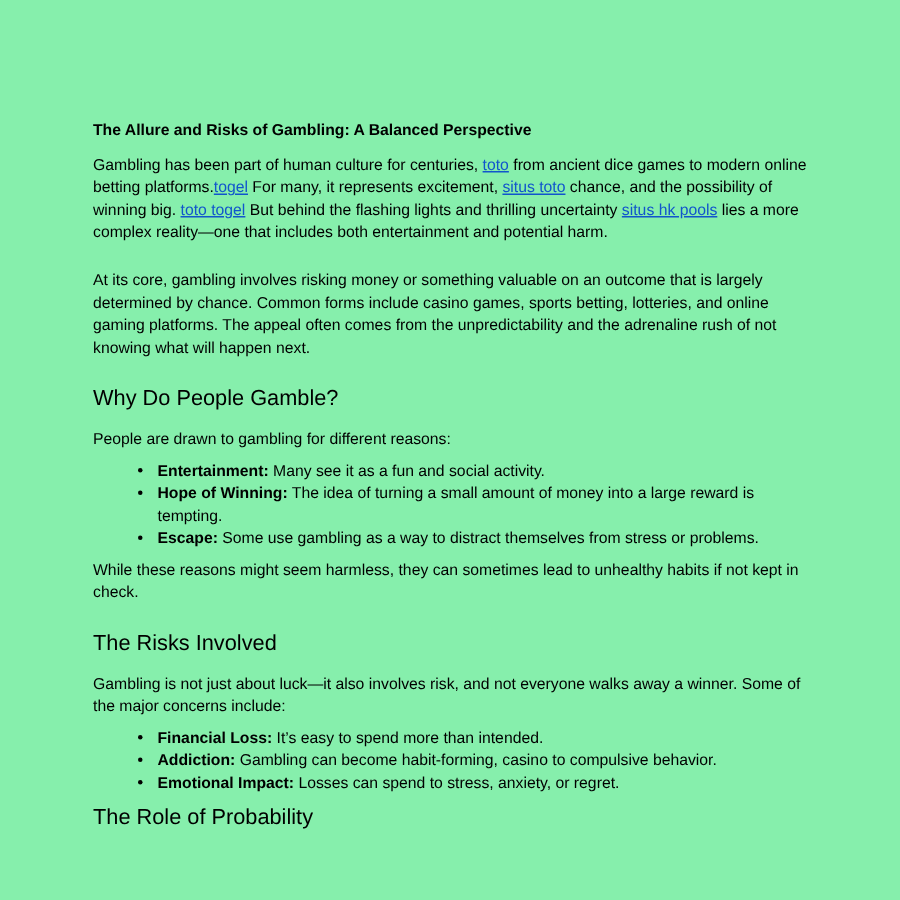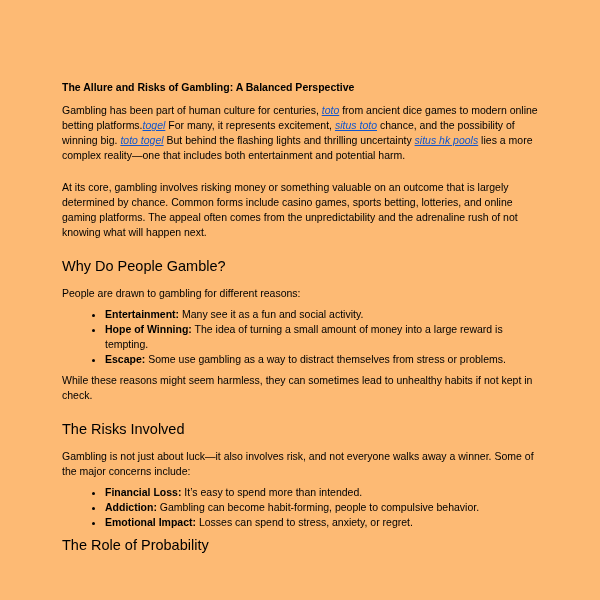--- a/index.html
+++ b/index.html
@@ -4,21 +4,21 @@
 <style>
   html, body { margin: 0; padding: 0; }
   body {
     width: 600px; height: 600px;
     background: #ffffff;
     overflow: hidden;
   }
   .page {
     position: relative;
     width: 600px; height: 600px;
-    background: #fdba74;
+    background: #86efac;
   }
   .doc {
     position: absolute;
     left: 62px; top: 80px;
     width: 481px;
     font-family: "Liberation Sans", "DejaVu Sans", sans-serif;
     font-size: 10.5px;
     line-height: 15px;
     color: #000000;
     text-align: left;
@@ -44,21 +44,20 @@
     list-style: disc outside;
   }
   .doc li {
     margin: 0;
     padding: 0;
   }
   .doc a {
     color: var(--link-color, #1155cc);
     text-decoration: underline;
     cursor: pointer;
-    font-style: italic;
   }
   .doc strong { font-weight: bold; }
 </style>
 </head>
 <body style="background: rgb(255, 255, 255);">
 
 <div class="page">
   <div class="doc">
     <h1>The Allure and Risks of Gambling: A Balanced Perspective</h1>
     <div id="blocks-root">
@@ -69,19 +68,19 @@
         <ul>
           <li><strong>Entertainment:</strong><span> Many see it as a fun and social activity.</span></li>
           <li><strong>Hope of Winning:</strong><span> The idea of turning a small amount of money into a large reward is tempting.</span></li>
           <li><strong>Escape:</strong><span> Some use gambling as a way to distract themselves from stress or problems.</span></li>
         </ul>
         <p><span>While these reasons might seem harmless, they can sometimes lead to unhealthy habits if not kept in check.</span></p>
         <h2>The Risks Involved</h2>
         <p><span>Gambling is not just about luck—it also involves risk, and not everyone walks away a winner. Some of the major concerns include:</span></p>
         <ul>
           <li><strong>Financial Loss:</strong><span> It’s easy to spend more than intended.</span></li>
-          <li><strong>Addiction:</strong><span> Gambling can become habit-forming, people to compulsive behavior.</span></li>
+          <li><strong>Addiction:</strong><span> Gambling can become habit-forming, casino to compulsive behavior.</span></li>
           <li><strong>Emotional Impact:</strong><span> Losses can spend to stress, anxiety, or regret.</span></li>
         </ul>
         <h2>The Role of Probability</h2>
       </div>
   </div>
 </div>
 
 </body></html>

